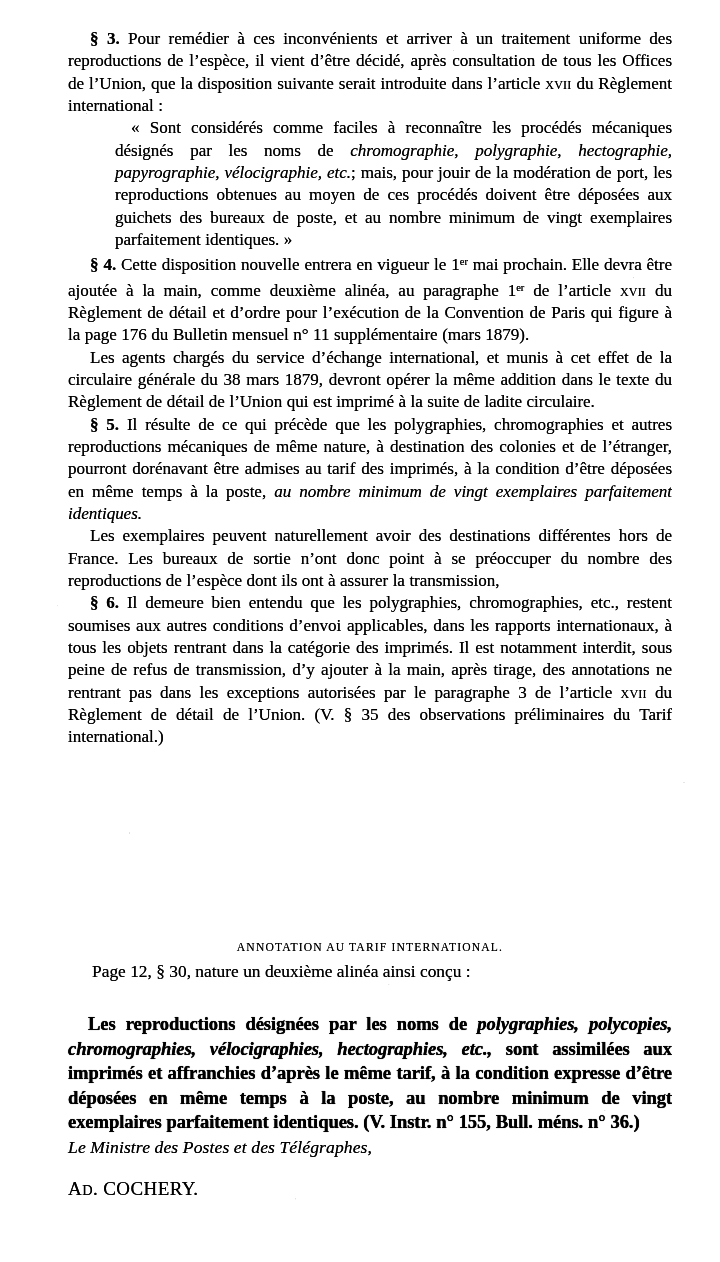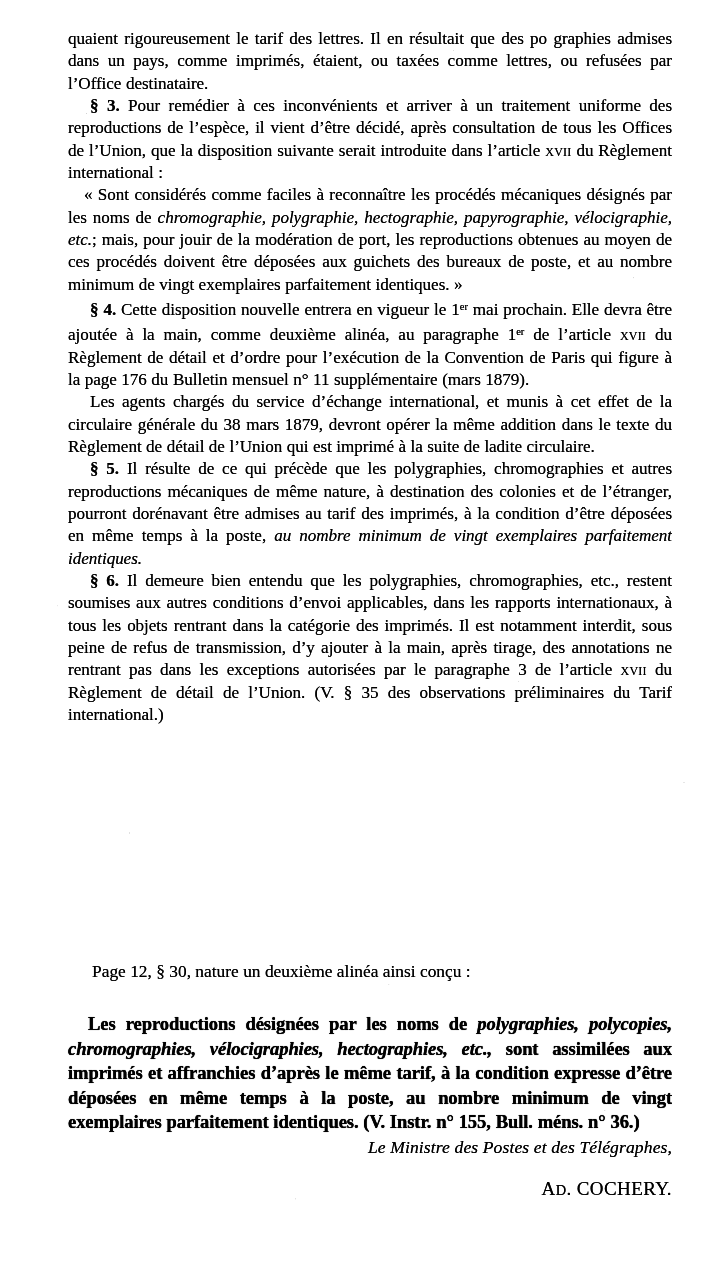--- a/index.html
+++ b/index.html
@@ -54,21 +54,21 @@
     text-justify: inter-word;
     font-size: 17.1px;
     line-height: 22.35px;
     letter-spacing: -0.05px;
     word-spacing: .3px;
     
     text-shadow: 0 0 .45px rgba(0,0,0,.85);
     -webkit-font-smoothing: antialiased;
   }
   p.indent { text-indent: 22px; }
-  p.quote  { text-indent: 16px; }
+  p.quote  { text-indent: 16px; margin-left: 47px; }
 
   i, .it { font-style: italic; }
   .sect { font-weight: bold; }
   .sup {
     font-size: .62em;
     vertical-align: .46em;
     letter-spacing: 0;
   }
   .rom { font-variant: small-caps; letter-spacing: .2px; }
 
@@ -115,21 +115,21 @@
     letter-spacing: -0.1px;
     text-indent: 20px;
     text-shadow: 0 0 .7px rgba(0,0,0,.95), 0 0 .3px rgba(0,0,0,.7);
   }
 
   
   .sig {
     position: absolute;
     left: 68px;
     width: 604px;
-    text-align: right;
+    text-align: left;
     z-index: 2;
   }
   .sig-title {
     top: 1137px;
     font-style: italic;
     font-size: 17.6px;
     letter-spacing: .1px;
     padding-right: 14px;
     text-shadow: 0 0 .6px rgba(0,0,0,.9);
   }
@@ -153,38 +153,39 @@
     z-index: 4;
   }
 </style>
 </head>
 <body>
 
 <div class="page">
 
   <div class="text-block">
 
-    <p class="body-para" style="text-align-last: left;">quaient rigoureusement le tarif des lettres. Il en résultait que des po graphies admises dans un pays, comme imprimés, étaient, ou taxées comme lettres, ou refusées par l’Office destinataire.</p>
 
     <p class="body-para indent" style="text-align-last: left; font-family: Liberation Serif, serif;"><b class="sect">§ 3.</b> Pour remédier à ces inconvénients et arriver à un traitement uniforme des reproductions de l’espèce, il vient d’être décidé, après consultation de tous les Offices de l’Union, que la disposition suivante serait introduite dans l’article <span class="rom">xvii</span> du Règlement international :</p>
 
     <p class="body-para quote" style="text-align-last: left;">« Sont considérés comme faciles à reconnaître les procédés mécaniques désignés par les noms de <i class="it">chromographie, polygraphie, hectographie, papyrographie, vélocigraphie, etc.</i>; mais, pour jouir de la modération de port, les reproductions obtenues au moyen de ces procédés doivent être déposées aux guichets des bureaux de poste, et au nombre minimum de vingt exemplaires parfaitement identiques. »</p>
 
     <p class="body-para indent" style="text-align-last: left;"><b class="sect">§ 4.</b> Cette disposition nouvelle entrera en vigueur le 1<span class="sup">er</span> mai prochain. Elle devra être ajoutée à la main, comme deuxième alinéa, au paragraphe 1<span class="sup">er</span> de l’article <span class="rom">xvii</span> du Règlement de détail et d’ordre pour l’exécution de la Convention de Paris qui figure à la page 176 du Bulletin mensuel n° 11 supplémentaire (mars 1879).</p>
 
     <p class="body-para indent" style="text-align-last: left;">Les agents chargés du service d’échange international, et munis à cet effet de la circulaire générale du 38 mars 1879, devront opérer la même addition dans le texte du Règlement de détail de l’Union qui est imprimé à la suite de ladite circulaire.</p>
 
     <p class="body-para indent" style="text-align-last: left;"><b class="sect">§ 5.</b> Il résulte de ce qui précède que les polygraphies, chromographies et autres reproductions mécaniques de même nature, à destination des colonies et de l’étranger, pourront dorénavant être admises au tarif des imprimés, à la condition d’être déposées en même temps à la poste, <i class="it">au nombre minimum de vingt exemplaires parfaitement identiques.</i></p>
 
+    <p class="body-para indent" style="text-align-last: left;">Les exemplaires peuvent naturellement avoir des destinations différentes hors de France. Les bureaux de sortie n’ont donc point à se préoccuper du nombre des reproductions de l’espèce dont ils ont à assurer la transmission,</p>
 
 
     <p class="body-para indent" style="text-align-last: left;"><b class="sect">§ 6.</b> Il demeure bien entendu que les polygraphies, chromographies, etc., restent soumises aux autres conditions d’envoi applicables, dans les rapports internationaux, à tous les objets rentrant dans la catégorie des imprimés. Il est notamment interdit, sous peine de refus de transmission, d’y ajouter à la main, après tirage, des annotations ne rentrant pas dans les exceptions autorisées par le paragraphe 3 de l’article <span class="rom">xvii</span> du Règlement de détail de l’Union. (V. § 35 des observations préliminaires du Tarif international.)</p>
 
   </div>
 
+  <div class="rubric">Annotation au Tarif international.</div>
 
   <div class="lead">Page 12, § 30, nature un deuxième alinéa ainsi conçu :</div>
 
   <div class="annotation">
     <p style="text-align-last: left;">Les reproductions désignées par les noms de <i class="it">polygraphies, polycopies, chromographies, vélocigraphies, hectographies, etc.,</i> sont assimilées aux imprimés et affranchies d’après le même tarif, à la condition expresse d’être déposées en même temps à la poste, au nombre minimum de vingt exemplaires parfaitement identiques. (V. Instr. n° 155, Bull. méns. n° 36.)</p>
   </div>
 
   <div class="sig sig-title">Le Ministre des Postes et des Télégraphes,</div>
 
   <div class="sig sig-name">

